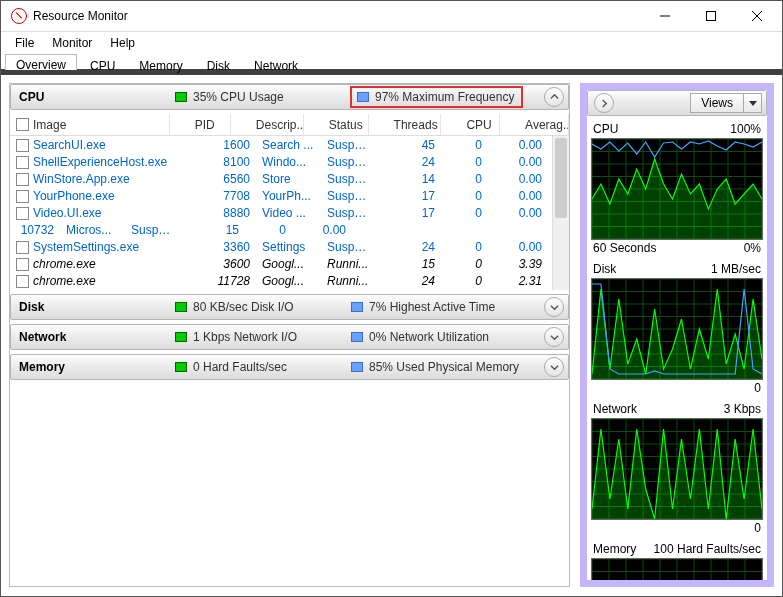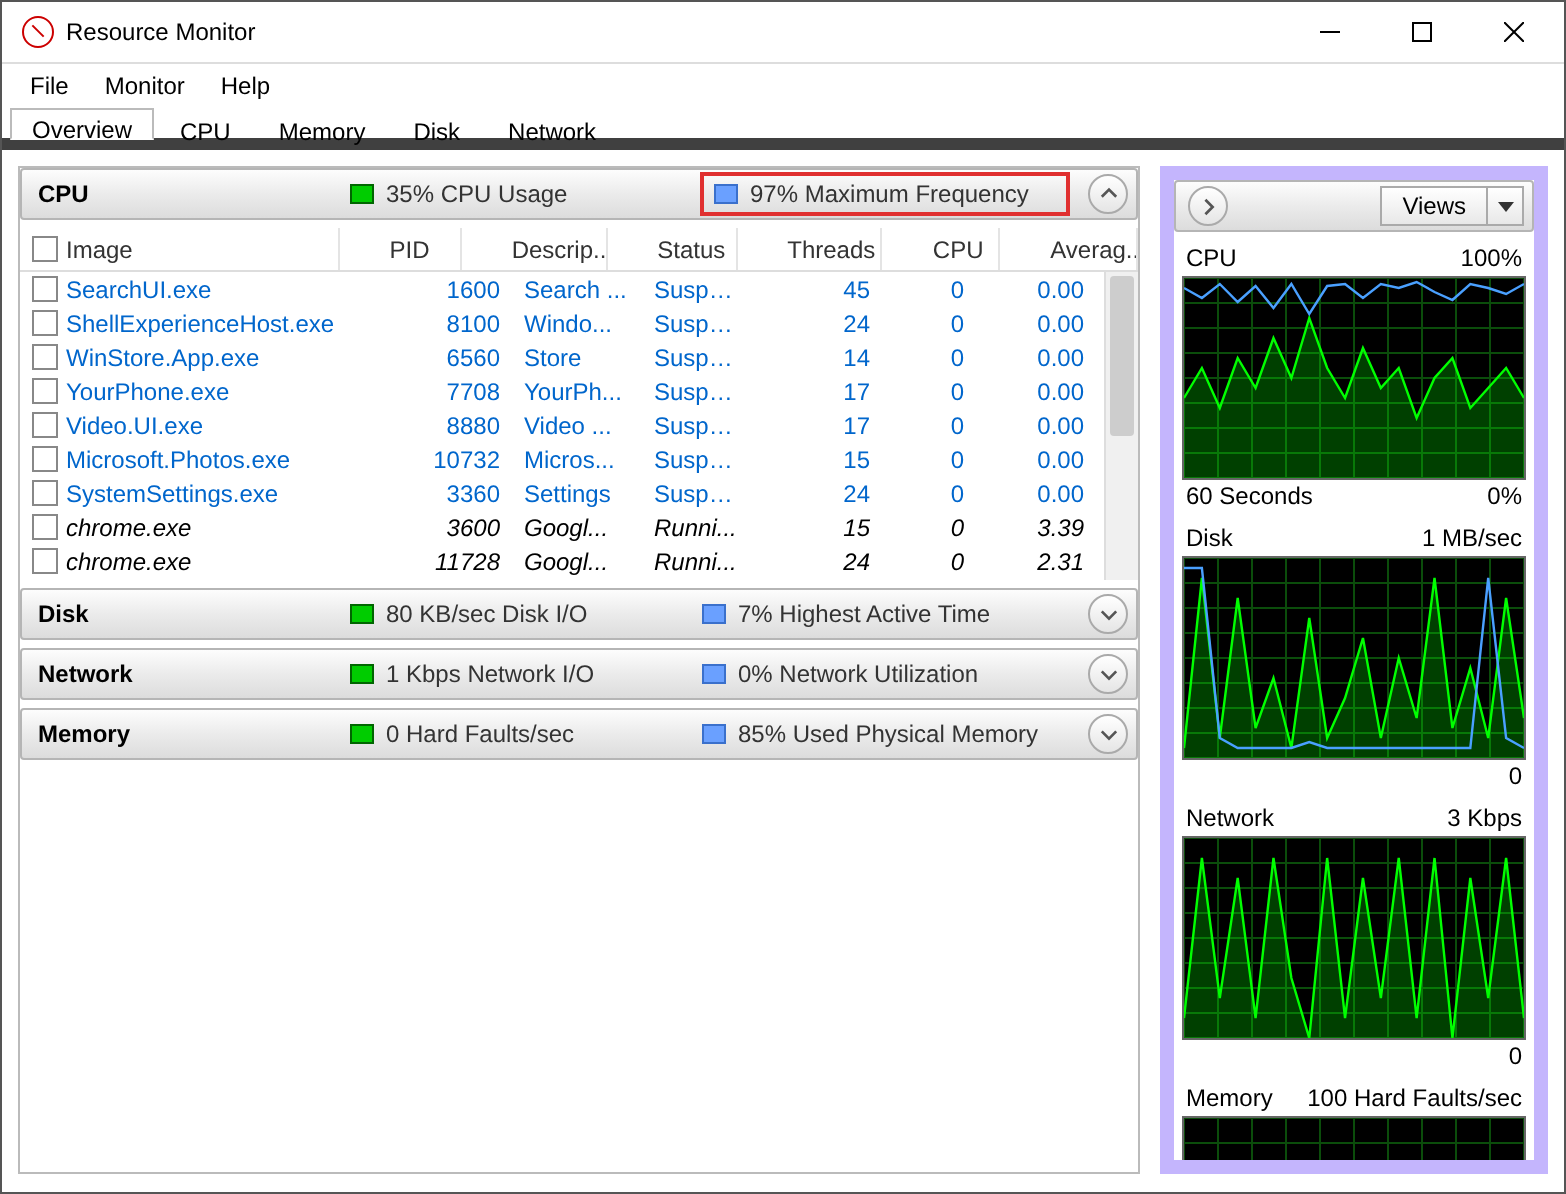--- a/index.html
+++ b/index.html
@@ -20,31 +20,31 @@
 .content { display: flex; height: calc(100% - 75px); padding: 8px; gap: 10px; }
 .leftpane { flex: 1; display: flex; flex-direction: column; gap: 4px; overflow: hidden; border:1px solid #bbb;}
 .rightpane { width: 194px; display: flex; flex-direction: column; border:7px solid #c4b5fd;}
 .section-header { height: 26px; display: flex; align-items: center; background: linear-gradient(#fdfdfd,#ebebeb,#dcdcdc); border: 1px solid #b5b5b5; border-radius: 2px; padding: 0 4px 0 8px; gap: 6px; }
 .section-header .name { font-weight: bold; width: 150px; font-size: 12px; color: #000; }
 .section-header .stat { display: flex; align-items: center; gap: 6px; font-size: 12px; color: #333; min-width: 170px; }
 .swatch { width: 12px; height: 10px; background: #0c0; border: 1px solid #060; }
 .swatch.blue { background: #6aa0ff; border-color: #3a70cc; }
 .togglebtn { width: 20px; height: 20px; border: 1px solid #aaa; border-radius: 50%; background: linear-gradient(#fff,#e5e5e5); display: flex; align-items: center; justify-content: center; margin-left: auto; }
 .togglebtn svg { width: 9px; height: 9px; }
-.highlight-red { outline: 2px solid #e03030; outline-offset: -1px; padding: 3px 20px 3px 6px;}
+.highlight-red { outline: 2px solid #e03030; outline-offset: -1px; padding: 3px 8px 3px 6px;}
 .table-wrap { flex: 0 0 176px; overflow: hidden; position: relative; }
 .table-head { height: 22px; display: flex; border-bottom: 1px solid #ddd; gap: 19px; }
 .table-head .th { border-right: 1px solid #e4e4e4; padding: 3px 6px; font-size: 12px; color: #333; white-space: nowrap; overflow: hidden; text-overflow: ellipsis; display:flex; align-items:center;}
 .table-body { overflow-y: auto; height: 154px; }
 .row { height: 17px; display: flex; align-items: center; }
 .row .td { padding: 0 6px; font-size: 12px; overflow: hidden; white-space: nowrap; text-overflow: ellipsis; }
 .row.link .td { color: #0066cc; }
 .row.plain .td { color: #000; font-style: italic; }
 .cbx { width: 13px; height: 13px; border: 1px solid #888; margin-right: 4px; flex-shrink:0;}
-.col-img { width: 196px; display:flex; align-items:flex-start;}
+.col-img { width: 196px; display:flex; align-items:flex-end;}
 .col-pid { width: 50px; text-align: right; }
 .col-desc { width: 65px; }
 .col-stat { width: 55px; }
 .col-th { width: 65px; text-align: right; }
 .col-cpu { width: 47px; text-align: right; }
 .col-avg { width: 60px; text-align: right; }
 .th.col-img{width:200px;}
 .th.col-pid{width:50px;}
 .th.col-desc{width:65px;}
 .th.col-stat{width:55px;}
@@ -176,21 +176,20 @@
           <div class="row link">
             <div class="td col-img"><span class="cbx"></span>Video.UI.exe</div>
             <div class="td col-pid">8880</div>
             <div class="td col-desc">Video ...</div>
             <div class="td col-stat">Suspe...</div>
             <div class="td col-th">17</div>
             <div class="td col-cpu">0</div>
             <div class="td col-avg">0.00</div>
           </div>
           <div class="row link">
-            <div class="td col-img"><span class="cbx"></span>Microsoft.Photos.exe</div>
             <div class="td col-pid">10732</div>
             <div class="td col-desc">Micros...</div>
             <div class="td col-stat">Suspe...</div>
             <div class="td col-th">15</div>
             <div class="td col-cpu">0</div>
             <div class="td col-avg">0.00</div>
           </div>
           <div class="row link">
             <div class="td col-img"><span class="cbx"></span>SystemSettings.exe</div>
             <div class="td col-pid">3360</div>

